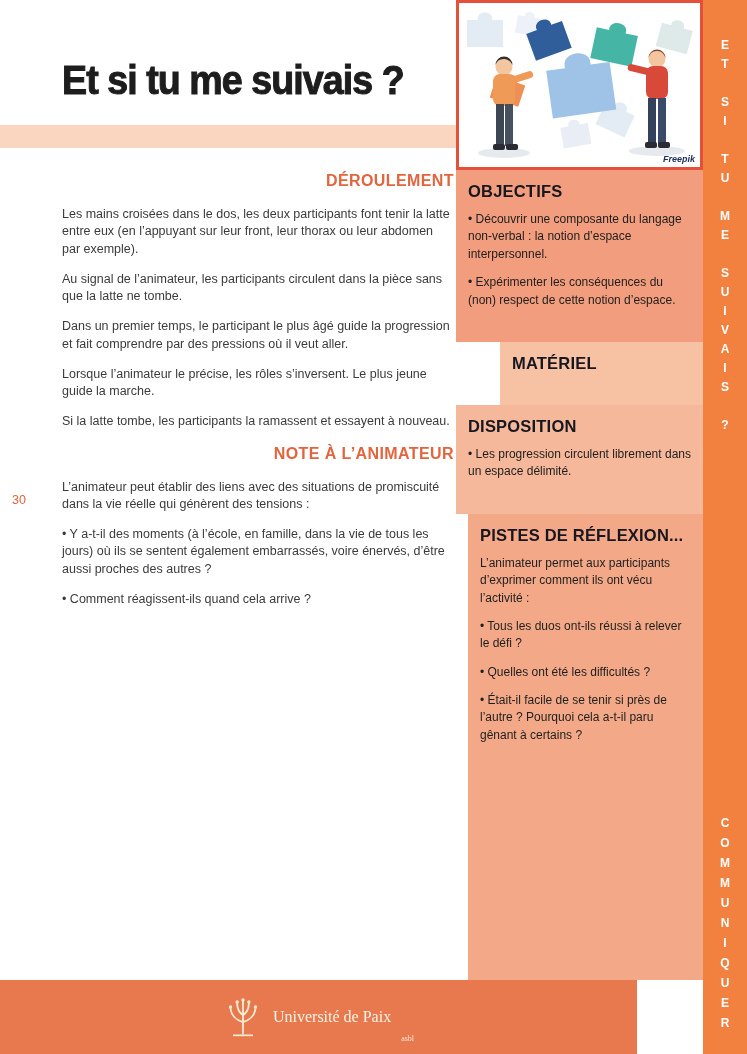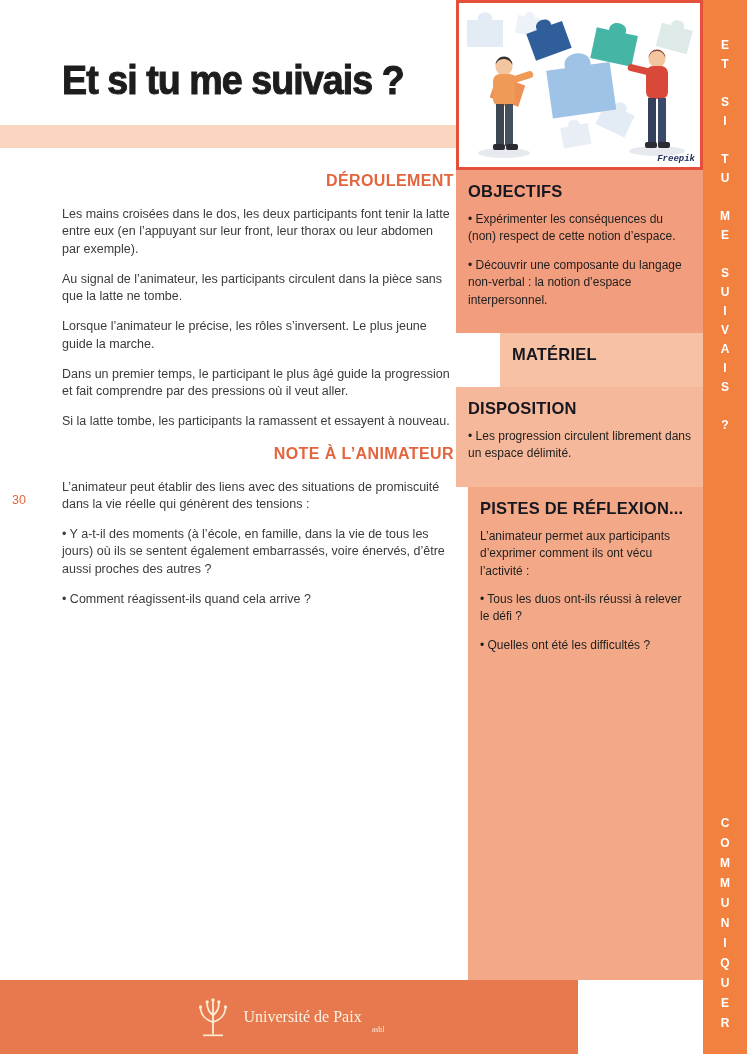--- a/index.html
+++ b/index.html
@@ -30,65 +30,65 @@
   
   .right-col {
     position:absolute; left:456px; top:0; width:247px; height:980px;
     display:flex; flex-direction:column;
   }
   .illustration {
     flex:none; height:170px; background:#ffffff; border:3px solid #E4503A; position:relative; overflow:hidden;
   }
   .illustration-credit {
     position:absolute; right:5px; bottom:3px; font-size:9px; font-style:italic;
-    font-weight:bold; color:#232F5E;font-family:Liberation Mono, monospace;
+    font-weight:bold; color:#232F5E;
   }
-  .sec { padding:12px 12px 13px; }
+  .sec { padding:12px 12px 22px; }
   .sec-objectifs { background:#F29D7D; }
   .sec-materiel { background:#F7C1A4;margin-left:44px; }
   .sec-disposition { background:#F6B89A; }
   .sec-pistes { background:#F3A988; flex:1;margin-left:12px; }
   .sec h3 { font-size:16.5px; font-weight:bold; color:#17171f; letter-spacing:.2px; margin-bottom:10px; }
   .sec p { font-size:12px; line-height:1.45; color:#1e1e1e; margin-bottom:11px; }
 
   
   .side-strip { position:absolute; right:0; top:0; width:44px; height:1054px; background:#F28140; z-index:3; }
   .vert-text {
     position:absolute; left:50%; transform:translateX(-50%);
     writing-mode:vertical-rl; text-orientation:upright; white-space:pre;
     color:#ffffff; font-weight:bold; font-size:12px; letter-spacing:5px; line-height:1;
   }
   .vert-top { top:38px; }
   .vert-bottom { bottom:18px; letter-spacing:6px; }
 
   
   .footer {
-    position:absolute; left:0; bottom:0; width:578px; height:74px; background:#E8794E;
+    position:absolute; left:0; bottom:0; width:637px; height:74px; background:#E8794E;
     display:flex; align-items:center; justify-content:center; gap:10px;
   }
   .logo-text { font-family:"Liberation Serif", serif; font-size:16px; color:#FBF3E4; }
-  .logo-suffix { font-family:"Liberation Serif", serif; font-size:8px; color:#F8E7D8; align-self:flex-end; margin-bottom:20px; }
+  .logo-suffix { font-family:"Liberation Serif", serif; font-size:8px; color:#F8E7D8; align-self:flex-end; margin-bottom:11px; }
 </style>
 </head>
 <body>
 
 <div class="page">
 
   <div class="title-band"></div>
   <h1 class="page-title">Et si tu me suivais ?</h1>
   <div class="page-number">30</div>
 
   <div class="left-col">
 
     <section class="left-section">
       <h2 class="left-heading">DÉROULEMENT</h2>
       <p>Les mains croisées dans le dos, les deux participants font tenir la latte entre eux (en l’appuyant sur leur front, leur thorax ou leur abdomen par exemple).</p>
       <p>Au signal de l’animateur, les participants circulent dans la pièce sans que la latte ne tombe.</p>
+      <p>Dans un premier temps, le participant le plus âgé guide la progression et fait comprendre par des pressions où il veut aller.</p>
       <p>Lorsque l’animateur le précise, les rôles s’inversent. Le plus jeune guide la marche.</p>
-      <p>Dans un premier temps, le participant le plus âgé guide la progression et fait comprendre par des pressions où il veut aller.</p>
       <p>Si la latte tombe, les participants la ramassent et essayent à nouveau.</p>
     </section>
 
     <section class="left-section">
       <h2 class="left-heading">NOTE À L’ANIMATEUR</h2>
       <p>L’animateur peut établir des liens avec des situations de promiscuité dans la vie réelle qui génèrent des tensions :</p>
       <p>• Y a-t-il des moments (à l’école, en famille, dans la vie de tous les jours) où ils se sentent également embarrassés, voire énervés, d’être aussi proches des autres ?</p>
       <p>• Comment réagissent-ils quand cela arrive ?</p>
     </section>
 
@@ -136,38 +136,39 @@
           <rect x="199" y="95" width="8" height="46" fill="#3A4A68"></rect>
           <rect x="186" y="139" width="12" height="6" rx="2" fill="#2B2B33"></rect>
           <rect x="199" y="139" width="12" height="6" rx="2" fill="#2B2B33"></rect>
         </g>
       </svg>
       <span class="illustration-credit">Freepik</span>
     </div>
 
     <section class="sec sec-objectifs">
       <h3>OBJECTIFS</h3>
+      <p>• Découvrir une composante du langage non-verbal : la notion d’espace interpersonnel.</p>
       <p>• Expérimenter les conséquences du (non) respect de cette notion d’espace.</p>
-      <p>• Découvrir une composante du langage non-verbal : la notion d’espace interpersonnel.</p>
     </section>
 
     <section class="sec sec-materiel">
       <h3>MATÉRIEL</h3>
     </section>
 
     <section class="sec sec-disposition">
       <h3>DISPOSITION</h3>
       <p>• Les progression circulent librement dans un espace délimité.</p>
     </section>
 
     <section class="sec sec-pistes">
       <h3>PISTES DE RÉFLEXION...</h3>
       <p>L’animateur permet aux participants d’exprimer comment ils ont vécu l’activité :</p>
       <p>• Tous les duos ont-ils réussi à relever le défi ?</p>
       <p>• Quelles ont été les difficultés ?</p>
+      <p>• Était-il facile de se tenir si près de l’autre ? Pourquoi cela a-t-il paru gênant à certains ?</p>
     </section>
 
   </div>
 
   <div class="side-strip">
     <div class="vert-text vert-top">ET SI TU ME SUIVAIS ?</div>
     <div class="vert-text vert-bottom">COMMUNIQUER</div>
   </div>
 
   <div class="footer">

